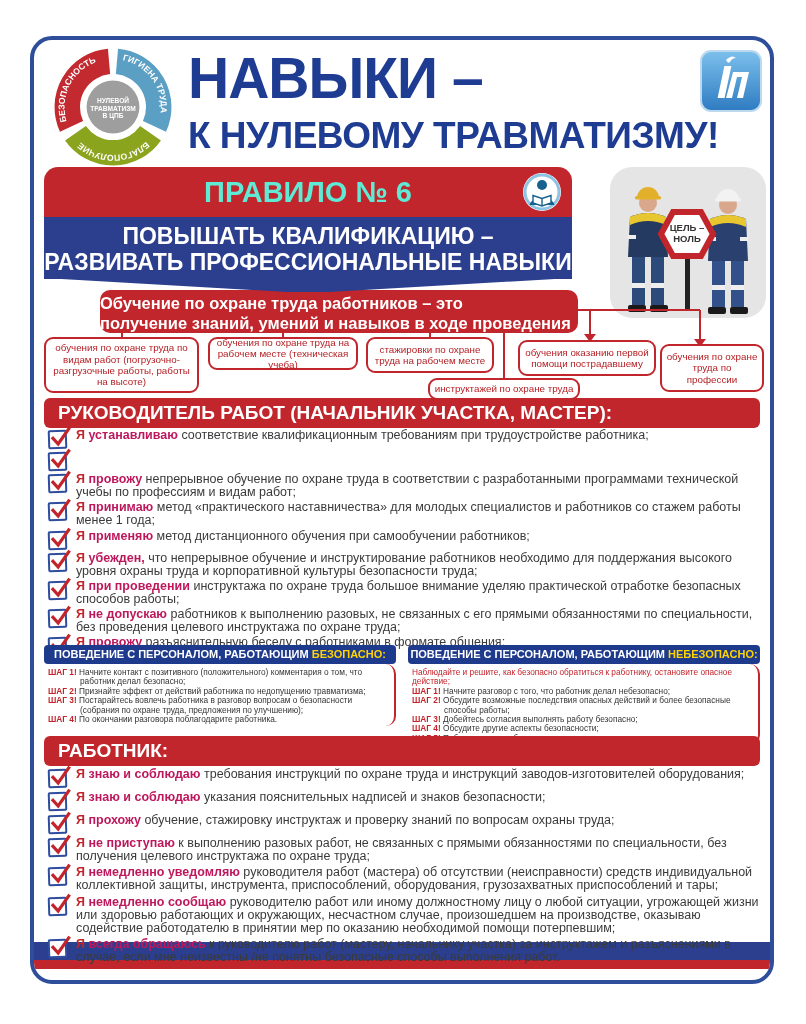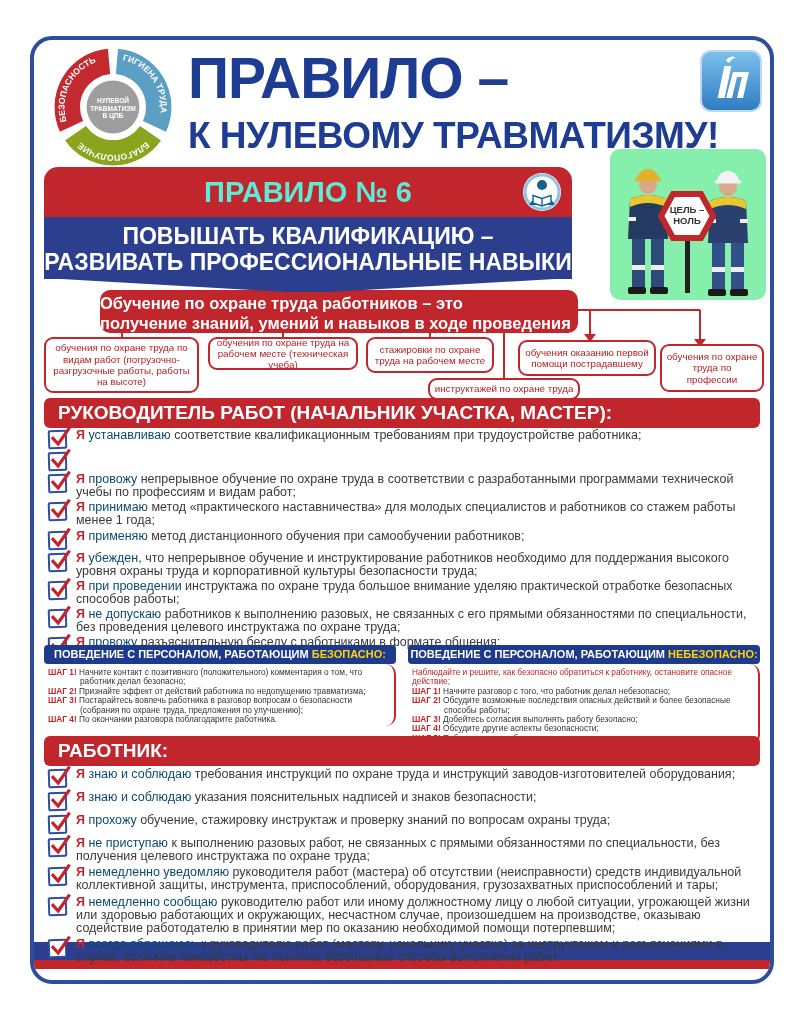--- a/index.html
+++ b/index.html
@@ -20,22 +20,22 @@
   .rule-banner{position:absolute;left:44px;top:167px;width:528px;height:50px;background:#c0262c;
                border-radius:14px 14px 0 0;color:#5eead4;font-size:29px;font-weight:bold;
                text-align:center;line-height:50px;}
   .rule-icon{position:absolute;right:10px;top:5px;}
   .subtitle-banner{position:absolute;left:44px;top:217px;width:528px;height:62px;background:#2b3f8e;
                color:#fff;font-size:23px;font-weight:bold;text-align:center;padding-top:6px;
                box-sizing:border-box;line-height:1.15;}
   .swoosh{position:absolute;left:44px;top:278px;width:528px;height:14px;background:#2b3f8e;
           clip-path:polygon(0 0,100% 0,54% 100%,46% 100%);z-index:3;}
 
-  .photo{position:absolute;left:610px;top:149px;width:156px;height:151px;background:#86efac;
-         border-radius:10px;overflow:hidden;}
+  .photo{position:absolute;left:610px;top:167px;width:156px;height:151px;background:#e5e5e5;
+         border-radius:22px;overflow:hidden;}
 
   .def-box{position:absolute;left:100px;top:290px;width:478px;height:43px;background:#c0262c;
            border-radius:10px;color:#fff;font-weight:bold;font-size:16.5px;text-align:left;
            line-height:1.22;padding-top:3px;box-sizing:border-box;z-index:2;}
   .connectors{position:absolute;left:40px;top:300px;pointer-events:none;}
   .flow-box{position:absolute;background:#fff;border:2px solid #c0262c;border-radius:9px;
             color:#b52025;font-size:9.8px;text-align:center;display:flex;align-items:center;
             justify-content:center;line-height:1.15;padding:2px 4px;box-sizing:border-box;z-index:2;}
   .fb1{left:44px;top:337px;width:155px;height:56px;}
   .fb2{left:208px;top:337px;width:150px;height:33px;}
@@ -49,21 +49,21 @@
            padding-left:14px;box-sizing:border-box;}
   .banner-leader{top:398px;}
   .banner-worker{top:736px;}
 
   .checklist{position:absolute;left:48px;width:714px;display:flex;flex-direction:column;}
   .leader-list{top:429px;gap:2px;font-size:12.5px;}
   .worker-list{top:768px;gap:3px;font-size:12.5px;}
   .check-item{display:flex;gap:9px;align-items:flex-start;}
   .check-text{color:#3a3a3a;line-height:1.05;}
   .ya{color:#c3242b;font-weight:bold;}
-  .hl{color:#0c4a6e;font-weight:normal;}
+  .hl{color:#be185d;font-weight:bold;}
   .cb{position:relative;flex:0 0 auto;width:15px;height:15px;border:2px solid #2f4d9e;
       border-radius:2px;background:#fff;margin-top:1px;transform:rotate(-2deg);}
   .check-svg{position:absolute;left:0px;top:-5px;overflow:visible;}
 
   .behavior-row{position:absolute;left:44px;top:645px;width:716px;display:flex;gap:12px;}
   .behavior-box{width:352px;box-sizing:border-box;}
   .behavior-header{background:#1e3a8c;border-radius:4px;color:#fff;font-size:11px;font-weight:bold;
       text-align:center;height:19px;line-height:19px;white-space:nowrap;}
   .behavior-header .accent{color:#ffd400;}
   .behavior-body{padding:4px 8px 2px 4px;border-right:2px solid #c0262c;border-radius:0 10px 10px 0;
@@ -99,21 +99,21 @@
     </text>
     <text font-size="8.5" font-weight="bold" fill="#fff">
       <textPath href="#arcGreen" startOffset="10%">БЛАГОПОЛУЧИЕ</textPath>
     </text>
     <text x="60" y="56" font-size="6.5" font-weight="bold" fill="#fff" text-anchor="middle">НУЛЕВОЙ</text>
     <text x="60" y="63.5" font-size="6.5" font-weight="bold" fill="#fff" text-anchor="middle">ТРАВМАТИЗМ</text>
     <text x="60" y="71" font-size="6.5" font-weight="bold" fill="#fff" text-anchor="middle">В ЦПБ</text>
   </svg>
 
   <div class="title-block">
-    <div class="title1">ПРАВИЛО –</div>
+    <div class="title1">НАВЫКИ –</div>
     <div class="title2">К НУЛЕВОМУ ТРАВМАТИЗМУ!</div>
   </div>
 
   <svg class="company-logo" width="64" height="66" viewBox="0 0 64 66">
     <defs>
       <linearGradient id="lg" x1="0" y1="0" x2="0" y2="1">
         <stop offset="0" stop-color="#7cc0ec"></stop>
           <stop offset="1" stop-color="#2e7bc1"></stop>
       </linearGradient>
     </defs>

